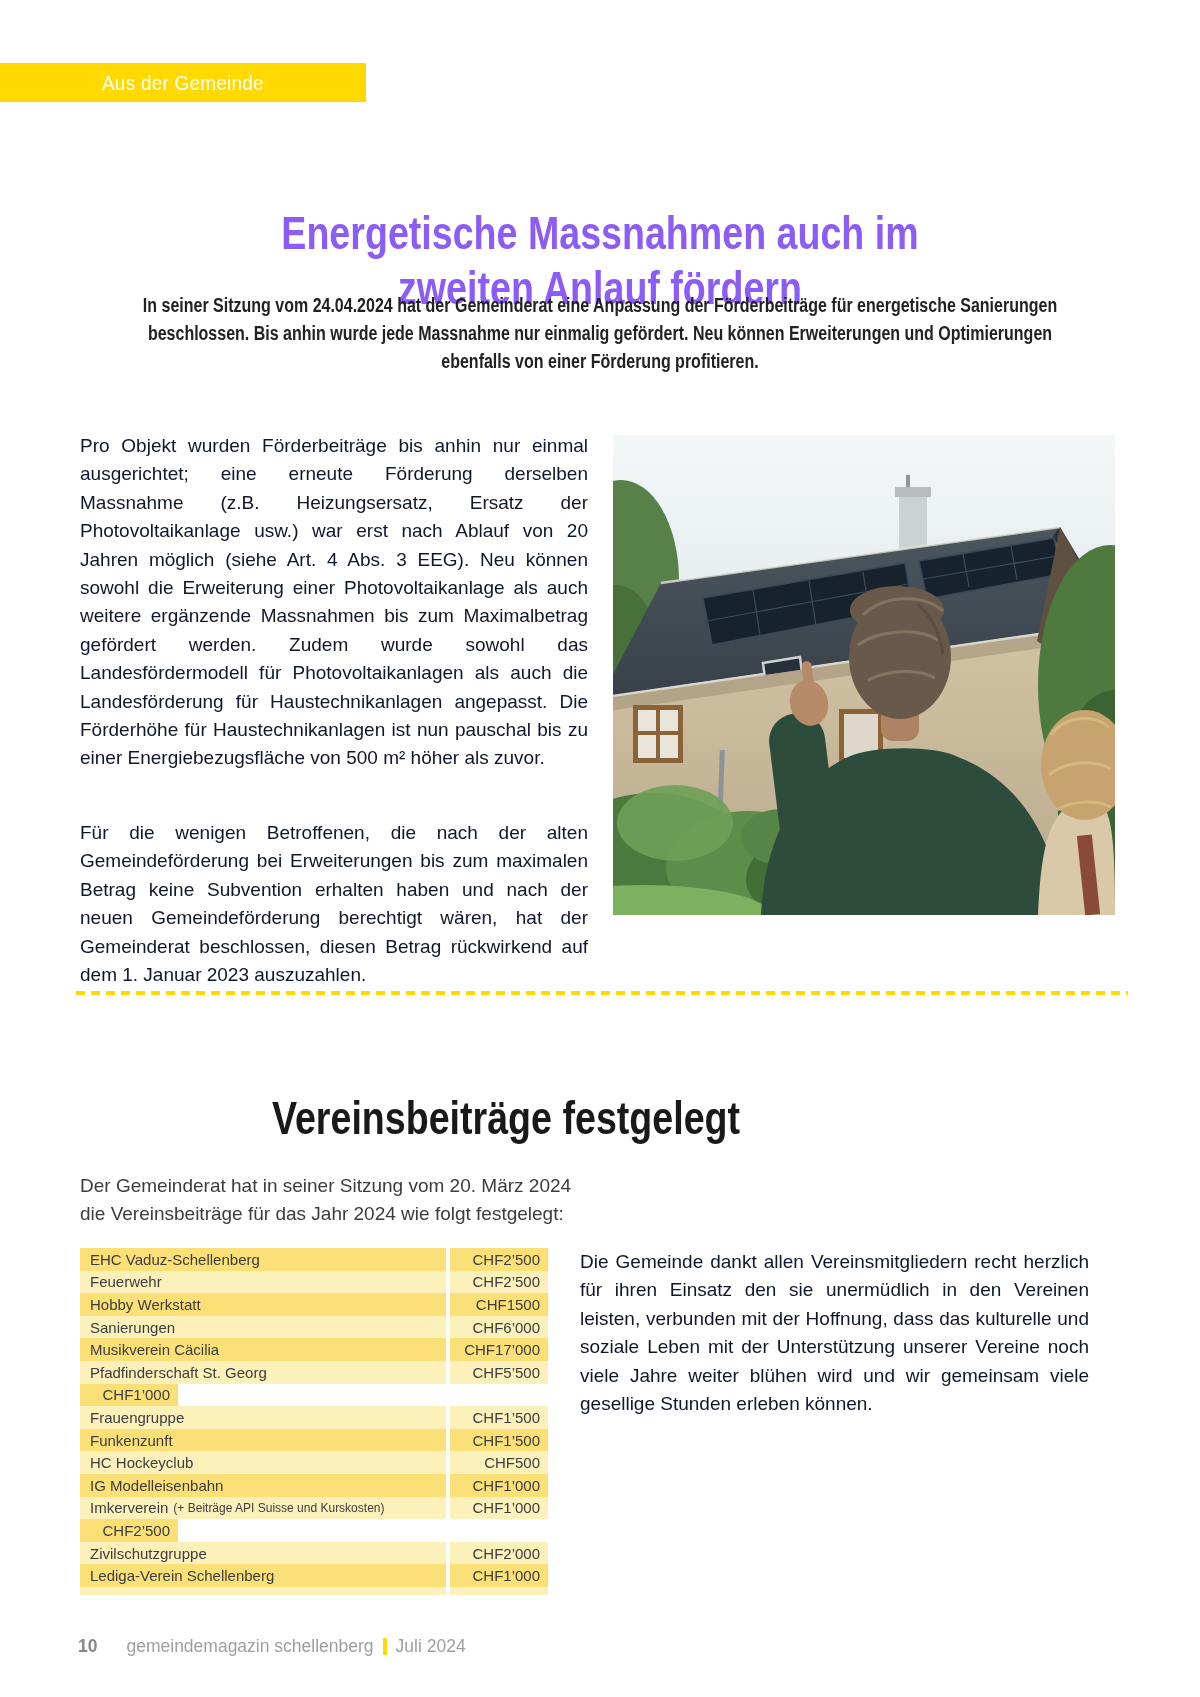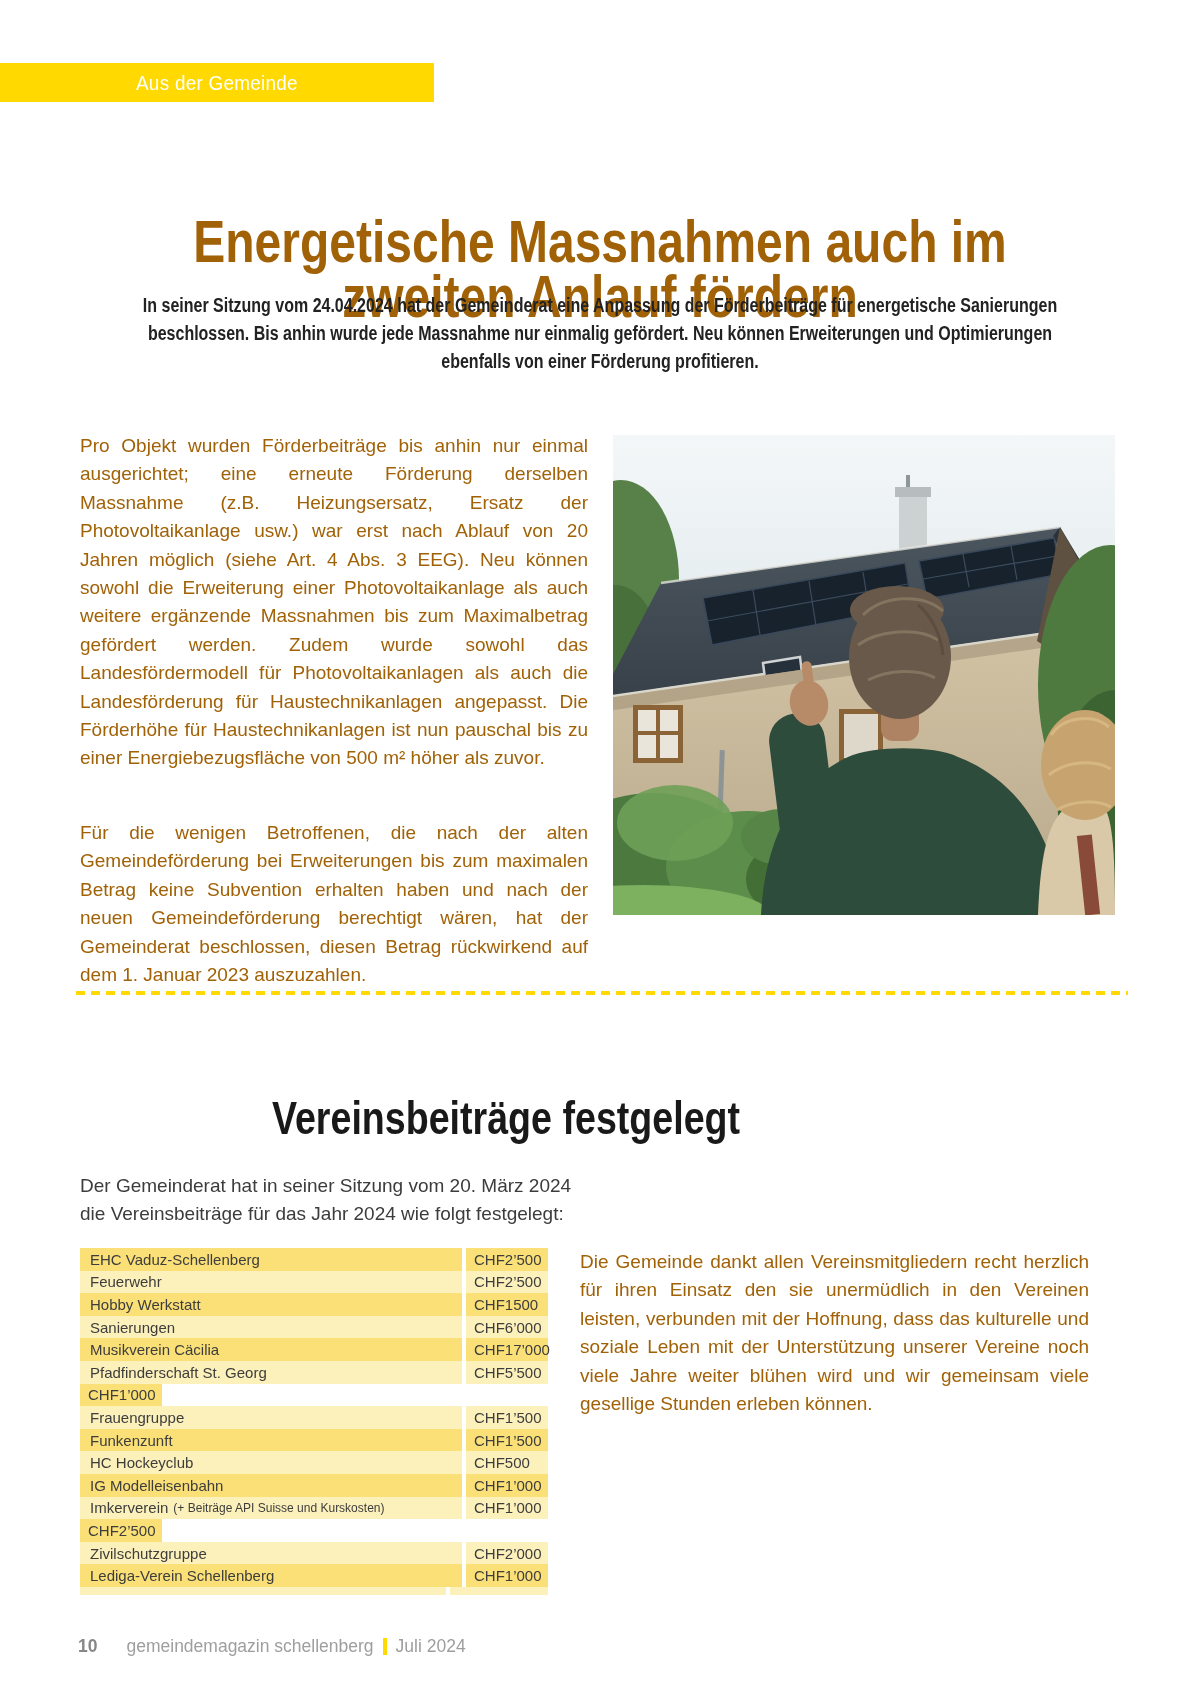--- a/index.html
+++ b/index.html
@@ -1,54 +1,54 @@
 <!DOCTYPE html>
 <html lang="de"><head>
 <meta charset="utf-8">
 <style>
   html,body{margin:0;padding:0;background:#ffffff;}
   .page{position:relative;width:1200px;height:1697px;background:#fff;overflow:hidden;
         font-family:"Liberation Sans",sans-serif;}
 
   
-  .banner{position:absolute;left:0;top:63px;width:434px;height:39px;background:#FFD900;
+  .banner{position:absolute;left:0;top:63px;width:366px;height:39px;background:#FFD900;
           display:flex;align-items:center;justify-content:center;}
   .banner .tag{color:#fff;font-size:21px;display:inline-block;transform:scaleX(.9);letter-spacing:.3px;}
 
   
   .h1{position:absolute;top:174px;left:0;width:1200px;text-align:center;font-weight:bold;
-      color:#a16207;font-size:60px;line-height:55px;}
+      color:#8b5cf6;font-size:47px;line-height:55px;}
   .h1 .line,.h2 .line{display:block;transform:scaleX(.8);transform-origin:50% 50%;white-space:nowrap;}
   .h2{position:absolute;top:1051px;left:0;width:1012px;text-align:center;font-weight:bold;
       color:#191919;font-size:47px;line-height:55px;}
 
   
   .lead{position:absolute;top:291px;left:20px;width:1160px;transform:scaleX(.8);
         transform-origin:50% 0;text-align:center;font-size:20px;line-height:28px;
         font-weight:bold;color:#222;}
 
   
-  .bodytext{font-size:19px;line-height:28.4px;color:#a16207;text-align:justify;}
+  .bodytext{font-size:19px;line-height:28.4px;color:#0f172a;text-align:justify;}
   .left-col{position:absolute;left:80px;top:432px;width:508px;}
   .left-col p{margin:0 0 46px 0;}
   .intro{position:absolute;left:80px;top:1172px;width:505px;font-size:19px;line-height:28.4px;color:#3c3c3c;}
   .thanks{position:absolute;left:580px;top:1248px;width:509px;}
 
   
   .photo{position:absolute;left:613px;top:435px;width:502px;height:480px;overflow:hidden;}
 
   
   .divider{position:absolute;left:76px;top:991px;width:1052px;height:4px;
            background:repeating-linear-gradient(90deg,#FFD900 0 9px,transparent 9px 15px);}
 
   
   .feetable{position:absolute;left:80px;top:1248px;width:468px;font-size:15px;color:#3d3d3d;}
   .trow{display:flex;height:22.6px;}
   .trow .tname{flex:1;display:flex;align-items:center;padding-left:10px;margin-right:4px;}
-  .trow .tamt{width:82px;display:flex;align-items:center;justify-content:flex-start;
+  .trow .tamt{width:98px;display:flex;align-items:center;justify-content:flex-end;
               padding:0 8px;box-sizing:border-box;}
   .trow.dark .tname,.trow.dark .tamt{background:#FAE077;}
   .trow.light .tname,.trow.light .tamt{background:#FCF0BB;}
   .tnote{font-size:12px;margin-left:5px;white-space:nowrap;}
   .tstrip{display:flex;height:8px;}
   .tstrip .s1{flex:1;background:#FCF0BB;margin-right:4px;}
   .tstrip .s2{width:98px;background:#FCF0BB;}
 
   
   .footer{position:absolute;left:78px;top:1636px;display:flex;align-items:center;

